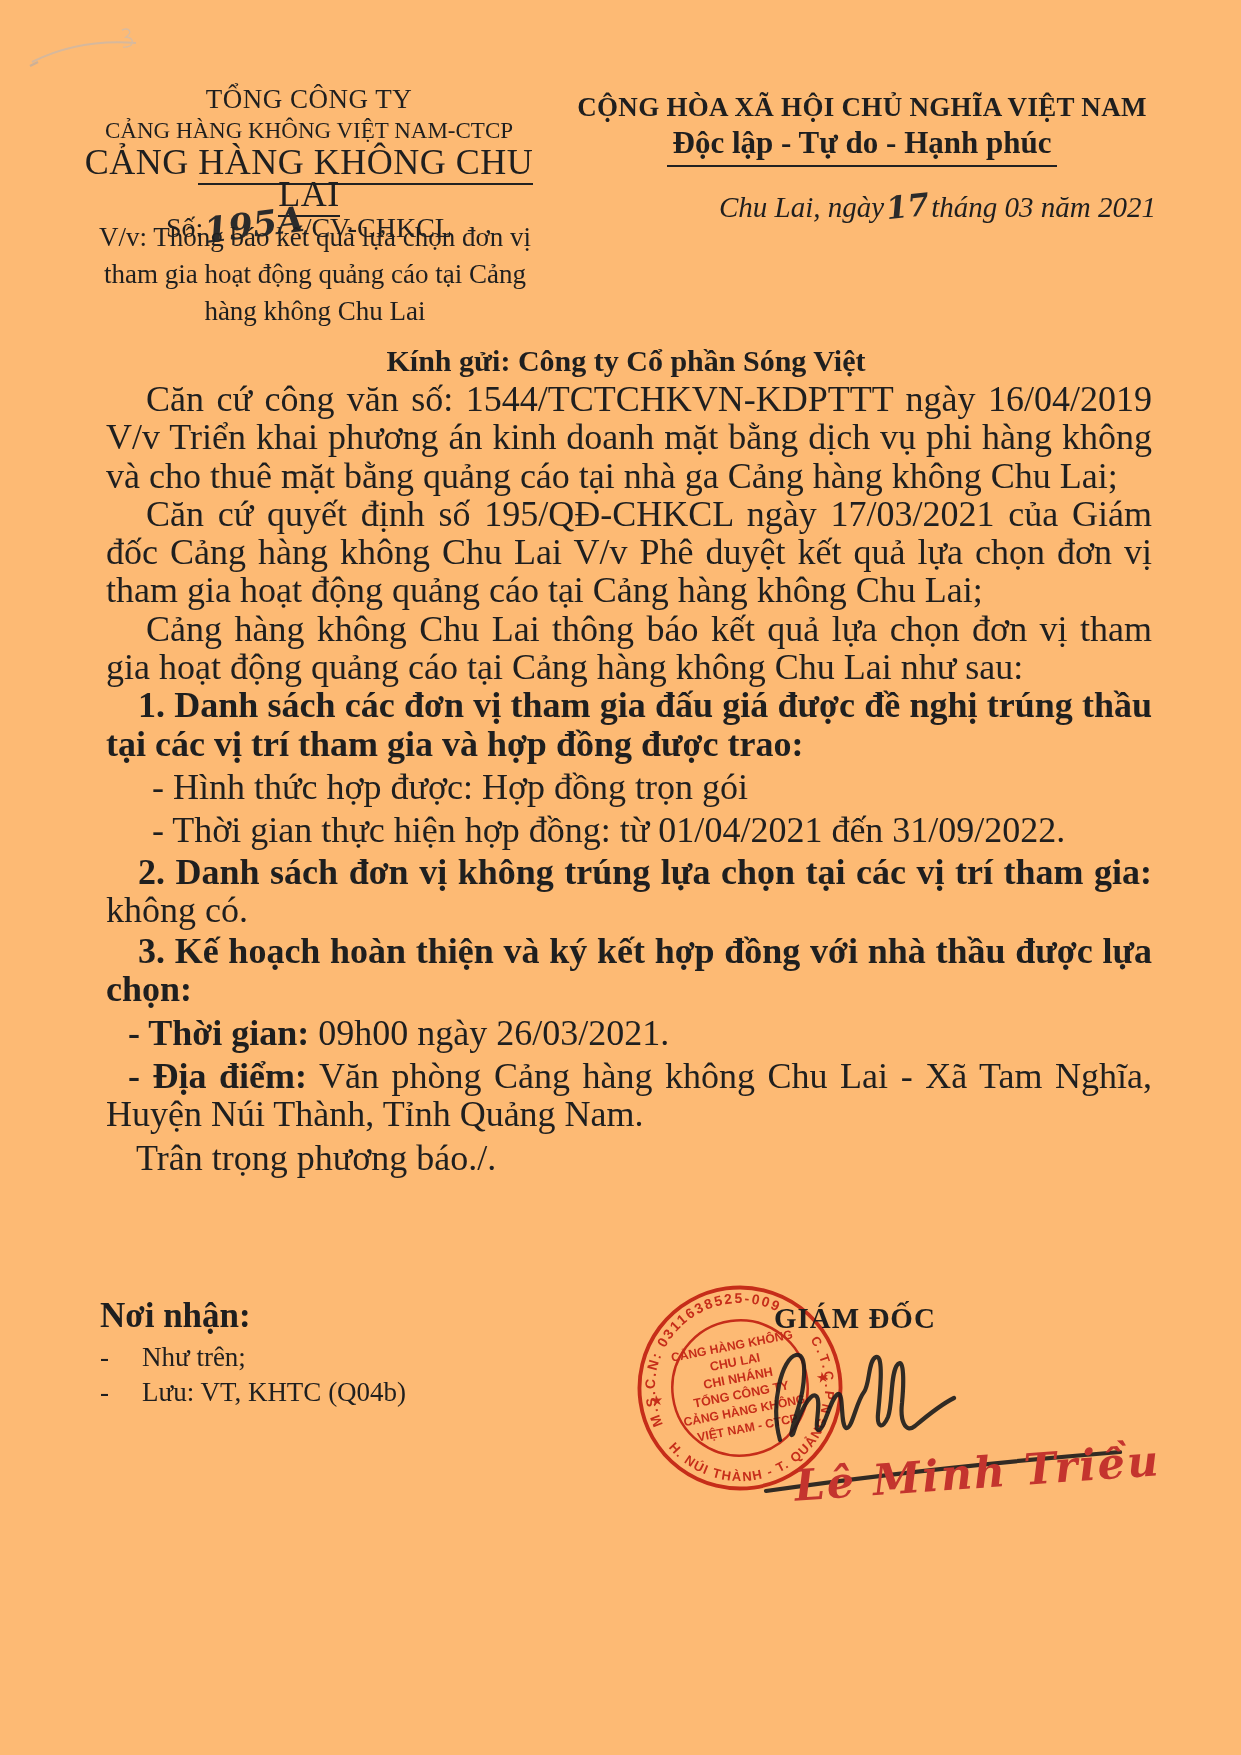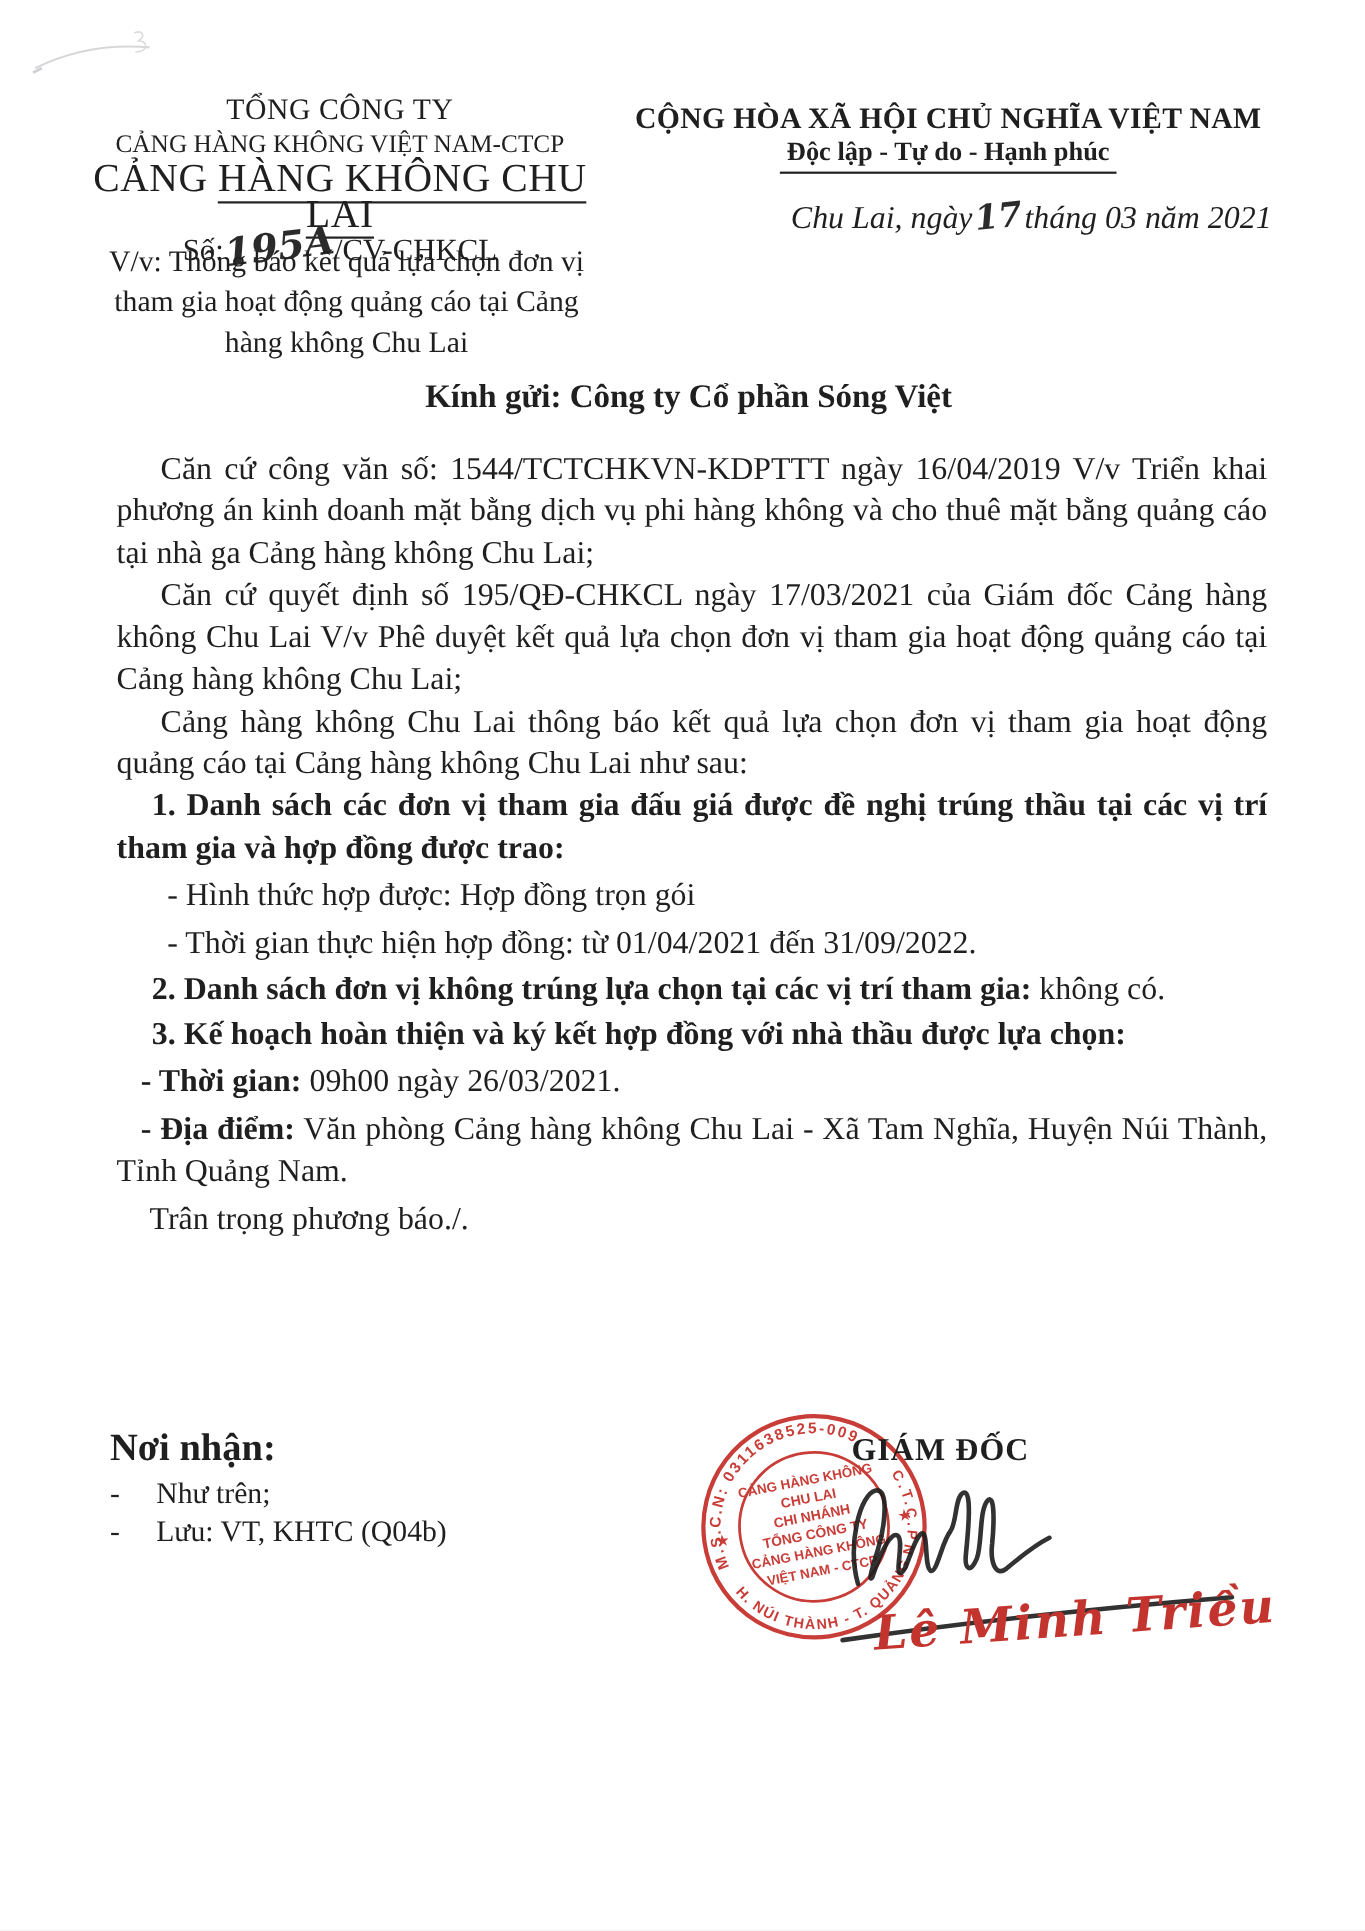--- a/index.html
+++ b/index.html
@@ -1,46 +1,46 @@
 <!DOCTYPE html>
 <html><head>
 <meta charset="utf-8">
 <style>
   html,body { margin:0; padding:0; background:#e8e8e8; }
   .page {
     position:relative; width:1241px; height:1755px; margin:0 auto;
-    background:#ffffff; overflow:hidden;
+    background:#fdba74; overflow:hidden;
     font-family:"Liberation Serif", serif; color:#1f1f1f;
   }
   
   .hdr-left { position:absolute; top:84px; left:78px; width:462px; text-align:center; }
   .hdr-left .l1 { font-size:27px; line-height:31px; letter-spacing:.5px; }
   .hdr-left .l2 { font-size:23px; line-height:31px; }
   .hdr-left .l3 { font-size:36px; line-height:32px; font-weight:normal; letter-spacing:.5px; }
   .hdr-left .l3 .u { border-bottom:2.5px solid #222; padding-bottom:1px; }
   .docno { font-size:28px; line-height:34px; margin-top:1px; }
   .hand { display:inline-block; font-family:"DejaVu Serif", serif; font-style:italic; font-weight:bold;
           transform:rotate(-7deg); font-size:35px; line-height:0; margin:0 -1px 0 1px; color:#2b2b2b; }
   .hand.day { font-size:31px; transform:rotate(-6deg); margin:0 2px; }
 
   .hdr-right { position:absolute; top:91px; left:566px; width:592px; text-align:center; }
   .hdr-right .n1 { font-size:27px; line-height:32px; font-weight:bold; letter-spacing:.3px; }
-  .hdr-right .n2 { font-size:24px; font-weight:bold; display:inline-block;
+  .hdr-right .n2 { font-size:31px; font-weight:bold; display:inline-block;
                    border-bottom:2.5px solid #222; padding:0 6px 4px; margin-top:2px; }
   .dateline { font-size:29px; font-style:italic; margin-top:24px; text-align:right; padding-right:2px; white-space:nowrap; }
 
   .subject { position:absolute; top:219px; left:76px; width:478px; text-align:center;
              font-size:27px; line-height:37px; }
 
   .salutation { position:absolute; top:344px; left:95px; width:1062px; text-align:center;
                 font-weight:bold; font-size:30px; }
 
   
-  .body { position:absolute; top:407px; left:106px; width:1046px;
-          font-size:29px; line-height:38.3px; text-align:justify; }
+  .body { position:absolute; top:380px; left:106px; width:1046px;
+          font-size:36px; line-height:38.3px; text-align:justify; }
   .body p { margin:0; }
   .ind-p { text-indent:40px; }
   .ind-h { text-indent:32px; }
   .ind-i1 { text-indent:34px; }
   .ind-i  { text-indent:46px; }
   .ind-s  { text-indent:22px; }
   .ind-c  { text-indent:30px; }
   .mt { margin-top:5px !important; }
   .mt2 { margin-top:3px !important; }
   .b { font-weight:bold; }

